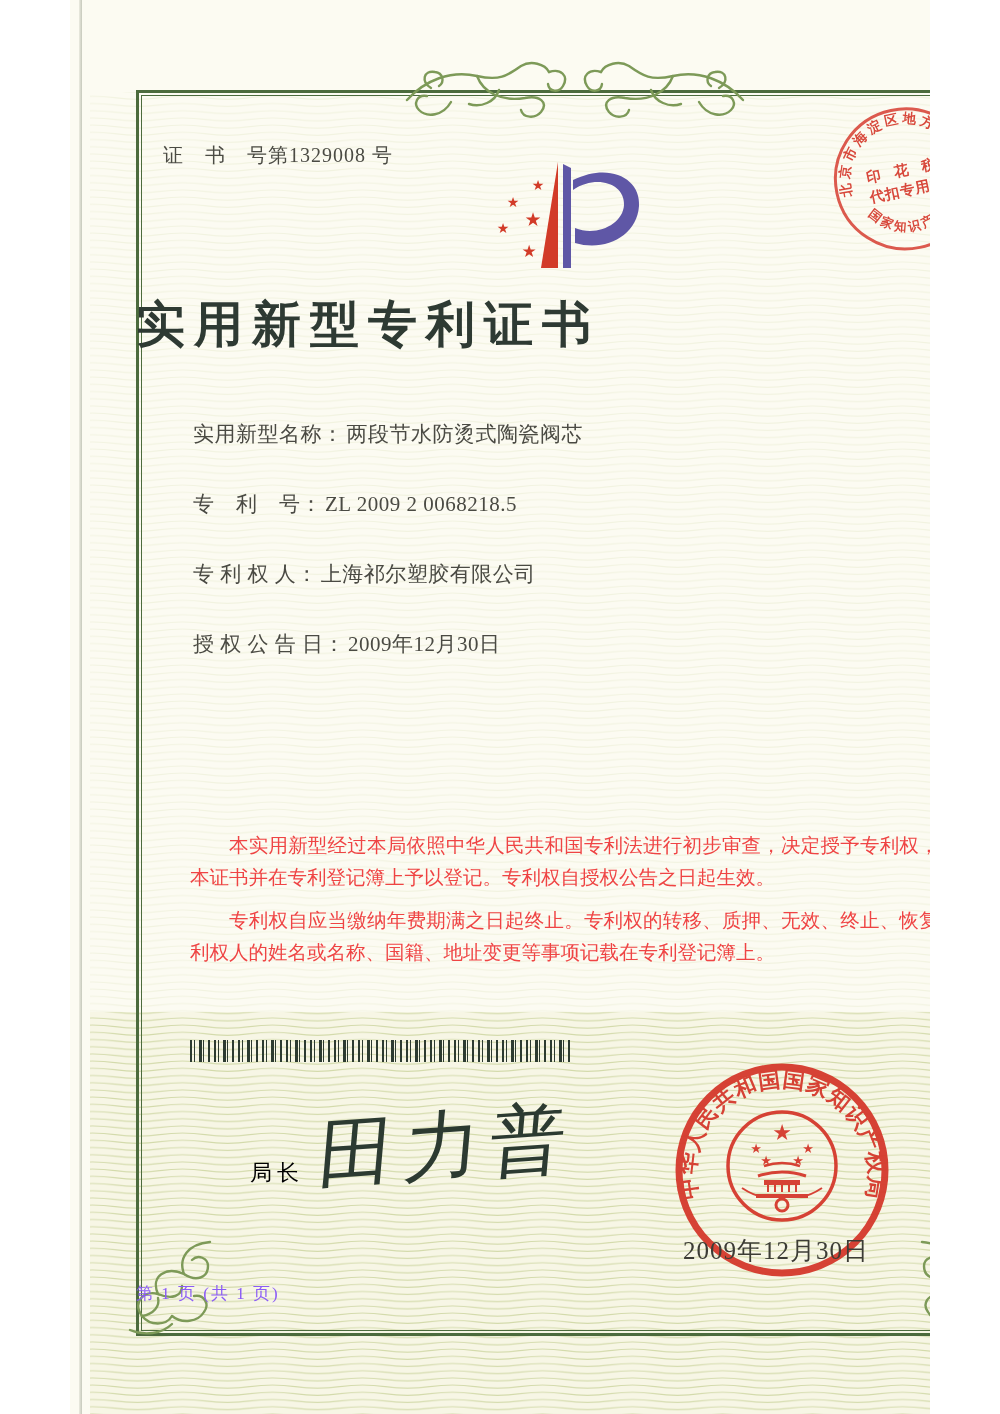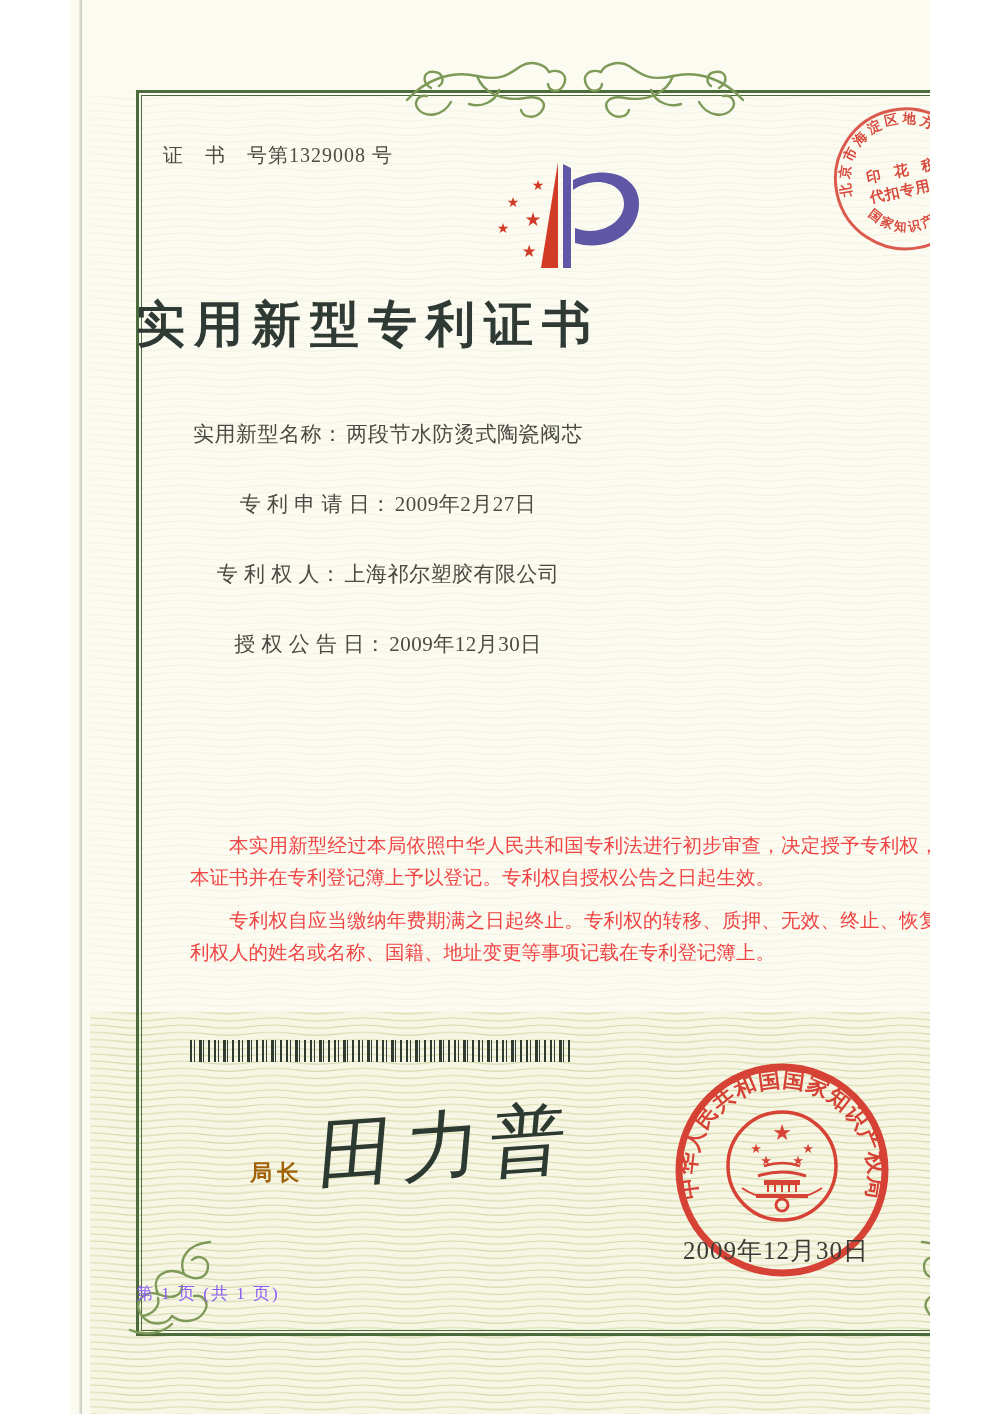--- a/index.html
+++ b/index.html
@@ -14,34 +14,34 @@
   .frame{position:absolute;left:66px;top:90px;width:854px;height:1240px;
     border:3px solid #4c6b3d;z-index:1;}
   .frame-inner{position:absolute;left:2px;top:2px;right:2px;bottom:2px;border:1px solid #4c6b3d;}
   .bg,.orn{position:absolute;left:0;top:0;z-index:0;pointer-events:none;}
   .orn{z-index:2;}
   .cert-no{position:absolute;left:93px;top:142px;font-size:20px;letter-spacing:1px;color:#4b4b44;z-index:3;}
   .tax-stamp{position:absolute;left:758px;top:96px;z-index:4;transform:rotate(-12deg);opacity:.92;}
   .logo{position:absolute;left:415px;top:150px;z-index:3;}
   .title{position:absolute;left:66px;top:292px;width:854px;margin:0;text-align:left;
     font-size:49px;font-weight:bold;letter-spacing:9px;color:#2e3a33;z-index:3;}
-  .fields{position:absolute;left:123px;top:420px;z-index:3;text-align:center;}
+  .fields{position:absolute;left:123px;top:420px;z-index:3;}
   .field-row{height:70px;font-size:21px;color:#4a4a43;letter-spacing:.5px;white-space:nowrap;}
   .fvalue{margin-left:3px;}
   .paras{position:absolute;left:120px;top:818px;width:788px;z-index:3;}
   .paras p{margin:12px 0 3px 0;font-size:19.5px;line-height:31.5px;text-align:justify;
     text-indent:2em;color:#ef4444;}
   .barcode{position:absolute;left:120px;top:1040px;width:380px;height:22px;z-index:3;
     background:repeating-linear-gradient(90deg,
       #2d3b31 0 2px, rgba(0,0,0,0) 2px 4px,
       #2d3b31 4px 5px, rgba(0,0,0,0) 5px 9px,
       #2d3b31 9px 12px, rgba(0,0,0,0) 12px 13px,
       #2d3b31 13px 14px, rgba(0,0,0,0) 14px 18px,
       #2d3b31 18px 20px, rgba(0,0,0,0) 20px 24px);}
-  .sig-label{position:absolute;left:180px;top:1158px;font-size:22px;letter-spacing:5px;color:#a16207;z-index:3;font-weight:bold;}
+  .sig-label{position:absolute;left:180px;top:1158px;font-size:22px;letter-spacing:5px;color:#000000;z-index:3;}
   .sig-name{position:absolute;left:248px;top:1096px;font-size:76px;color:#2c3a31;
     letter-spacing:10px;transform:rotate(-4deg) skewX(-9deg);z-index:3;}
   .seal{position:absolute;left:594px;top:1052px;z-index:4;opacity:.95;}
   .seal-date{position:absolute;left:596px;top:1234px;width:220px;text-align:center;
     font-size:25px;letter-spacing:1px;color:#3c3c35;z-index:5;}
   .footer{position:absolute;left:66px;top:1282px;width:854px;text-align:left;
     font-size:17px;letter-spacing:2px;color:#8b5cf6;z-index:3;}
   .arc-red{fill:#d5392c;font-weight:bold;}
   .grn{stroke:#7d9a58;fill:none;stroke-width:2.4;stroke-linecap:round;}
 </style>
@@ -121,21 +121,21 @@
     </g>
   </svg>
 
   <h1 class="title">实用新型专利证书</h1>
 
   <div class="fields">
     <div class="field-row">
       <span class="flabel">实用新型名称：</span><span class="fvalue">两段节水防烫式陶瓷阀芯</span>
     </div>
     <div class="field-row">
-      <span class="flabel">专 利 申 请 日：</span><span class="fvalue">2009年2月27日</span>
+      <span class="flabel">专　利　号：</span><span class="fvalue">ZL 2009 2 0068218.5</span>
     </div>
     <div class="field-row">
       <span class="flabel">专 利 权 人：</span><span class="fvalue">上海祁尔塑胶有限公司</span>
     </div>
     <div class="field-row">
       <span class="flabel">授 权 公 告 日：</span><span class="fvalue">2009年12月30日</span>
     </div>
   </div>
 
   <div class="paras">

